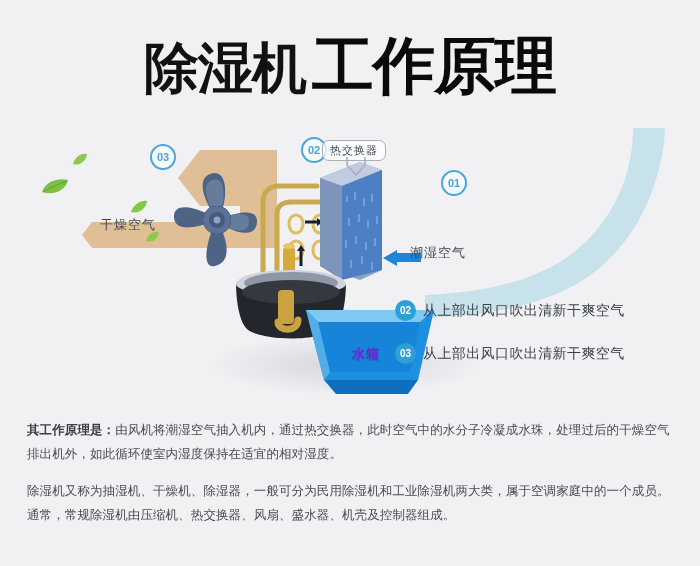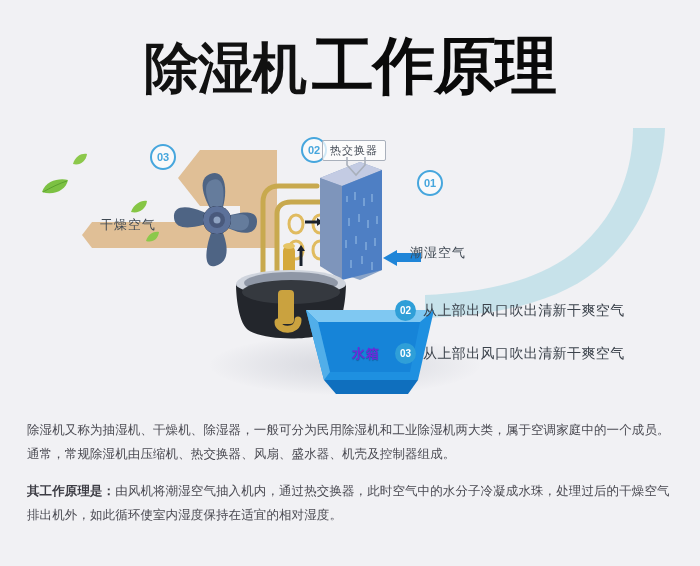--- a/index.html
+++ b/index.html
@@ -70,21 +70,21 @@
     position:absolute;width:22px;height:22px;border-radius:50%;
     border:2px solid #46a6dd;color:#46a6dd;font-size:11px;font-weight:bold;
     display:flex;align-items:center;justify-content:center;
     background:rgba(255,255,255,.55);
   }
   .ill-label{position:absolute;color:#3f4852;font-size:13px;letter-spacing:1px;}
 
   
   .callout{
     position:absolute;left:322px;top:20px;
-    border:1.6px solid #a9b0bb;border-radius:2px;background:rgba(255,255,255,.75);
+    border:1.6px solid #a9b0bb;border-radius:7px;background:rgba(255,255,255,.75);
     padding:2px 7px;font-size:11px;color:#444b55;letter-spacing:1px;white-space:nowrap;font-family:Liberation Serif, serif;
   }
   .callout-tail{position:absolute;left:345px;top:37px;width:22px;height:20px;}
 
   
   .overlay-head{
     position:absolute;left:0;top:255px;width:700px;text-align:center;
     font-size:34px;font-weight:bold;line-height:38px;letter-spacing:1px;
     color:#2f86c6;
     -webkit-text-stroke:4px #ffffff;
@@ -267,36 +267,36 @@
     <div class="ill-label" style="left:100px;top:96px;">干燥空气</div>
 
     <div class="badge" style="left:301px;top:17px;">02</div>
     <div class="callout">热交换器</div>
     <div class="callout-tail">
       <svg width="22" height="20" viewBox="0 0 22 20">
         <path d="M2 0 L2 8 L11 18 L20 8 L20 0" stroke="#a9b0bb" stroke-width="1.6" fill="none"></path>
       </svg>
     </div>
 
-    <div class="badge" style="left:417px;top:50px;">01</div>
+    <div class="badge" style="left:441px;top:50px;">01</div>
     <div class="ill-label" style="left:410px;top:124px;">潮湿空气</div>
   </div>
 
   <div class="overlay-head">
   </div>
 
   <div class="steps">
     <div class="step">
       <div class="step-badge">02</div>
       <div class="step-text">从上部出风口吹出清新干爽空气</div>
     </div>
     <div class="step">
       <div class="step-badge">03</div>
       <div class="step-text">从上部出风口吹出清新干爽空气</div>
     </div>
   </div>
 
   <div class="copy">
+    <p><span class="lead">其工作原理是：</span><span>由风机将潮湿空气抽入机内，通过热交换器，此时空气中的水分子冷凝成水珠，处理过后的干燥空气排出机外，如此循环使室内湿度保持在适宜的相对湿度。</span></p>
     <p>除湿机又称为抽湿机、干燥机、除湿器，一般可分为民用除湿机和工业除湿机两大类，属于空调家庭中的一个成员。通常，常规除湿机由压缩机、热交换器、风扇、盛水器、机壳及控制器组成。</p>
-    <p><span class="lead">其工作原理是：</span><span>由风机将潮湿空气抽入机内，通过热交换器，此时空气中的水分子冷凝成水珠，处理过后的干燥空气排出机外，如此循环使室内湿度保持在适宜的相对湿度。</span></p>
   </div>
 
 </div>
 
 </body></html>

